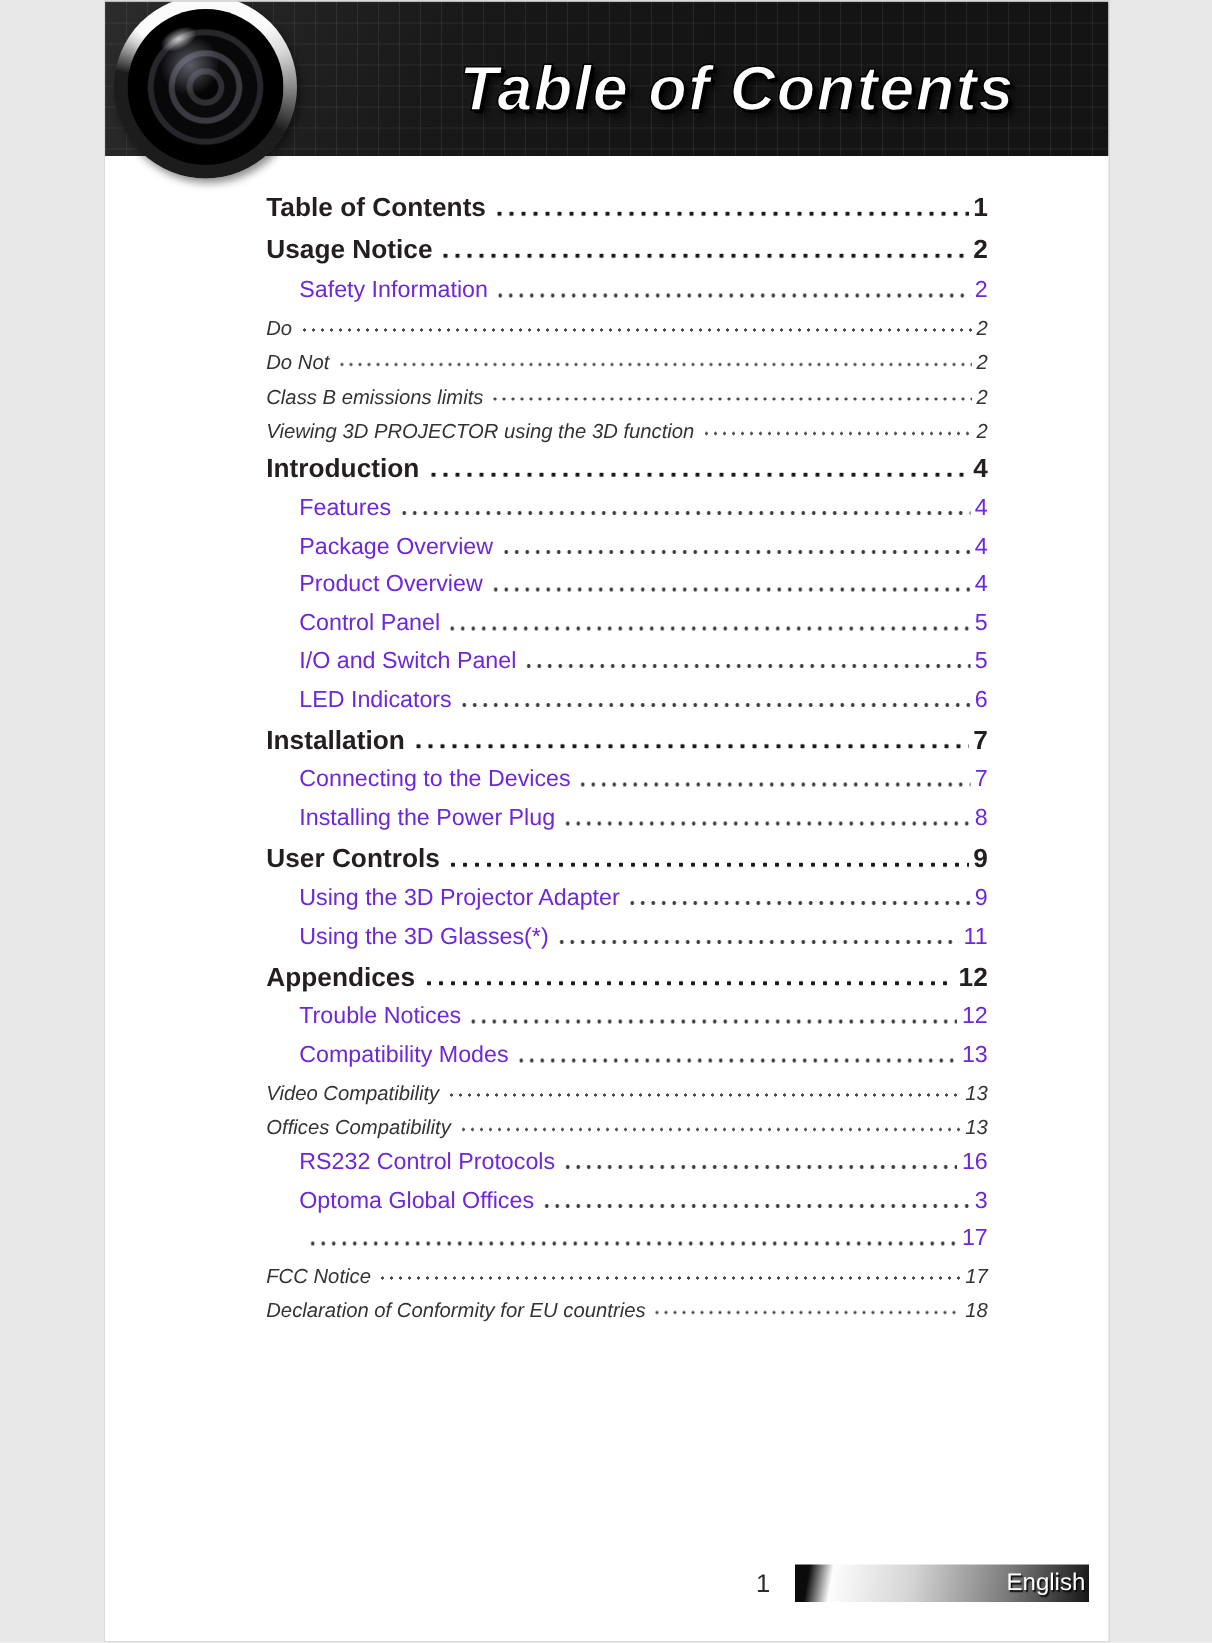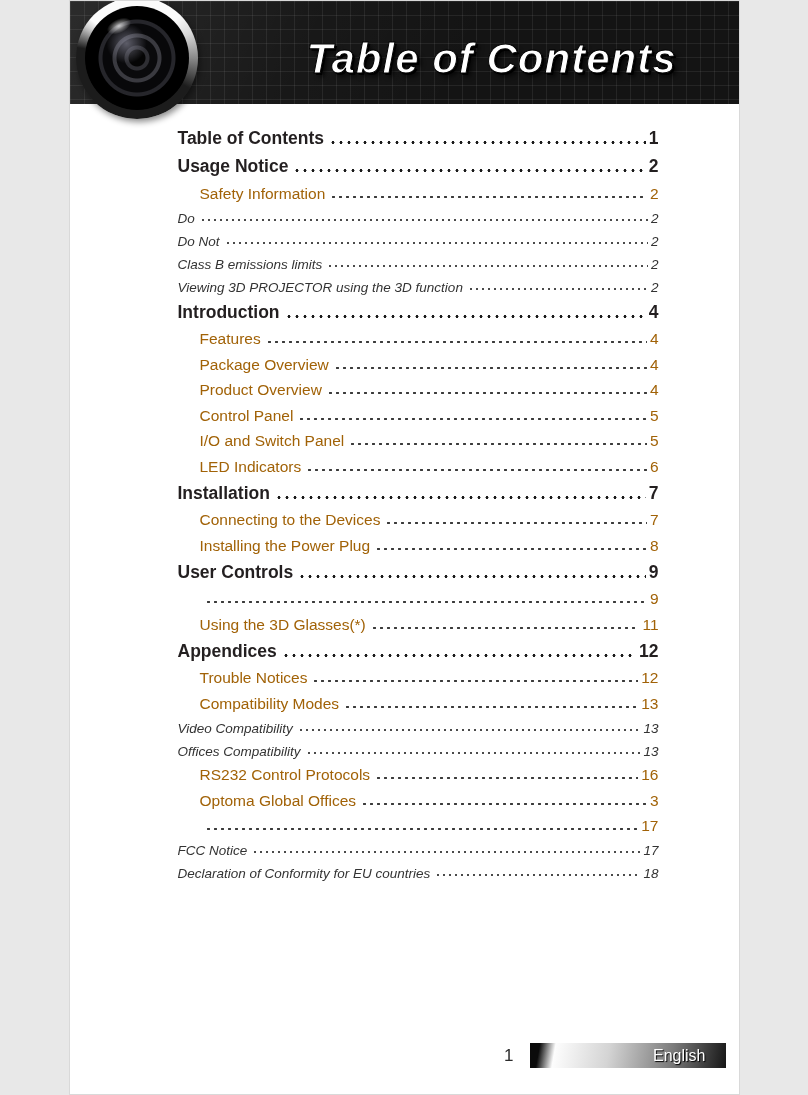--- a/index.html
+++ b/index.html
@@ -106,21 +106,21 @@
     font-weight: bold;
   }
   .toc-row.level-1 .toc-leader { color: #1a1a1a; height: 5px;
     background-image: radial-gradient(circle, currentColor 1.35px, transparent 1.65px);
     background-size: 8px 5px; }
 
   .toc-row.level-2 {
     height: 25.5px;
     font-size: 15.5px;
     margin-left: 22px;
-    color: #a16207;
+    color: #6d28d9;
   }
   .toc-row.level-2 .toc-leader { color: #3a3a3a; }
 
   .toc-row.level-3 {
     height: 23px;
     font-size: 13.5px;
     font-style: italic;
     color: #333333;
   }
   .toc-row.level-3 .toc-leader { color: #4a4a4a;
@@ -139,21 +139,21 @@
   .footer-page-number {
     font-size: 17px;
     color: #2b2b2b;
   }
   .language-badge {
     width: 196px;
     height: 25px;
     display: flex;
     align-items: center;
     justify-content: flex-end;
-    padding-right: 20px;
+    padding-right: 2px;
     font-size: 16px;
     color: #ffffff;
     text-shadow: 1px 1px 1px #000;
     background: linear-gradient(100deg,
       #0b0b0b 0%, #0b0b0b 5%,
       #fdfdfd 13%, #d4d4d4 40%,
       #7b7b7b 72%, #161616 100%);
   }
 </style>
 </head>
@@ -255,20 +255,21 @@
         <span class="toc-label">Installing the Power Plug</span>
         <span class="toc-leader"></span>
         <span class="toc-page">8</span>
       </div>
       <div class="toc-row level-1">
         <span class="toc-label">User Controls</span>
         <span class="toc-leader"></span>
         <span class="toc-page">9</span>
       </div>
       <div class="toc-row level-2">
+        <span class="toc-label">Using the 3D Projector Adapter</span>
         <span class="toc-leader"></span>
         <span class="toc-page">9</span>
       </div>
       <div class="toc-row level-2">
         <span class="toc-label">Using the 3D Glasses(*)</span>
         <span class="toc-leader"></span>
         <span class="toc-page">11</span>
       </div>
       <div class="toc-row level-1">
         <span class="toc-label">Appendices</span>

